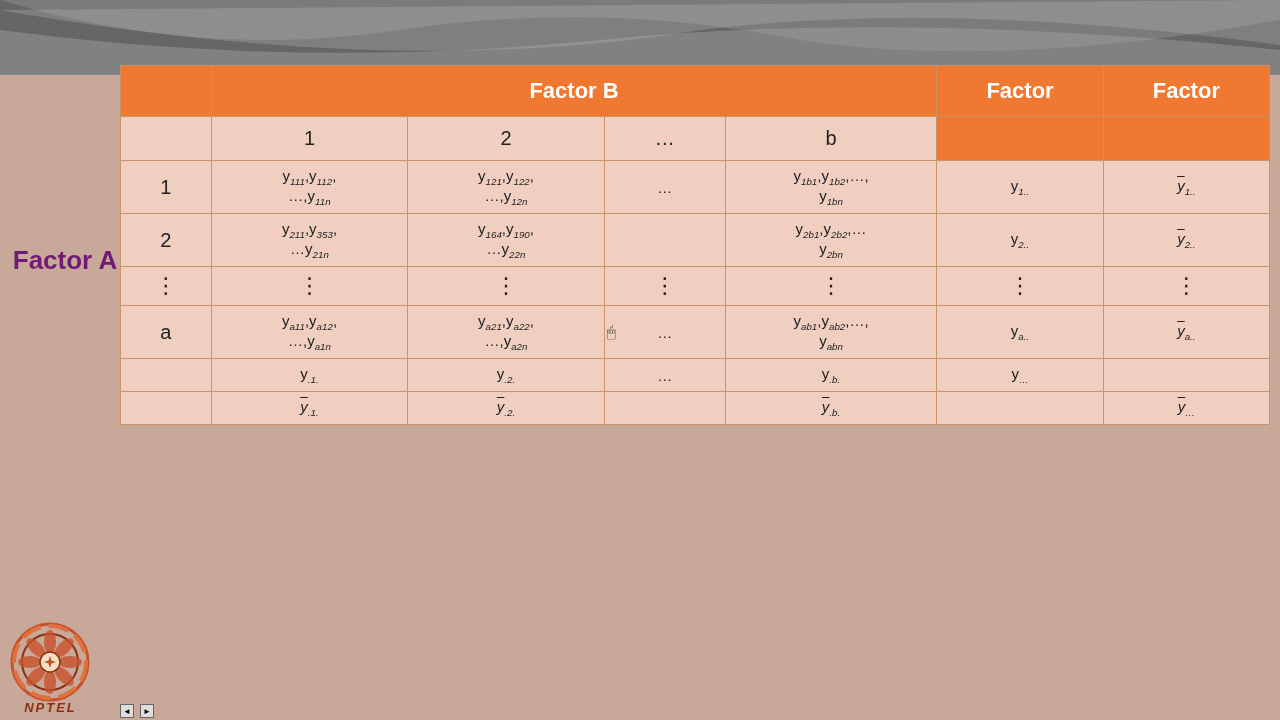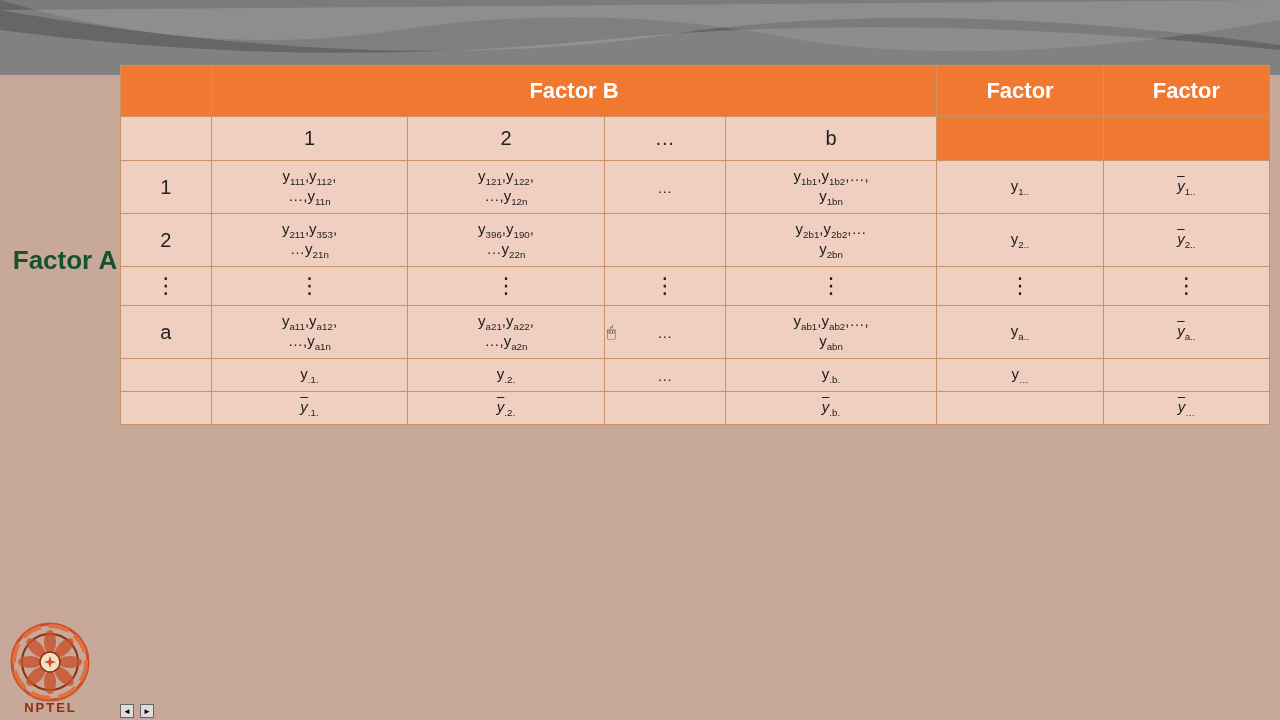--- a/index.html
+++ b/index.html
@@ -32,21 +32,21 @@
       z-index: 2;
       display: flex;
       align-items: flex-start;
     }
 
     
     .factor-a-label {
       display: flex;
       align-items: center;
       justify-content: center;
-      color: #14532d;
+      color: #701a75;
       font-size: 26px;
       font-weight: bold;
       writing-mode: horizontal-tb;
       min-width: 110px;
       padding-top: 180px;
     }
 
     
     .table-wrapper {
       flex: 1;
@@ -95,21 +95,21 @@
       font-weight: normal;
       padding: 10px 4px;
     }
 
     .row-label {
       background-color: #f0cfc0;
       font-size: 20px;
       font-weight: normal;
     }
 
-    sub { font-size: 0.65em; }
+    sub { font-size: 0.65em; font-style: italic; }
     .col-row-num { width: 6%; }
     .col-b1 { width: 13%; }
     .col-b2 { width: 13%; }
     .col-dots { width: 8%; }
     .col-bb { width: 14%; }
     .col-totals { width: 11%; }
     .col-means { width: 11%; }
 
     .vdots { font-size: 22px; }
 
@@ -180,21 +180,21 @@
           <td class="data-cell">y<sub>1..</sub></td>
           <td class="data-cell"><span class="bar-overline">y</span><sub>1..</sub></td>
         </tr>
 
         <tr>
           <td class="data-cell row-label">2</td>
           <td class="data-cell">
             y<sub>211</sub>,y<sub>353</sub>,<br>…y<sub>21n</sub>
           </td>
           <td class="data-cell">
-            y<sub>396</sub>,y<sub>190</sub>,<br>…y<sub>22n</sub>
+            y<sub>164</sub>,y<sub>190</sub>,<br>…y<sub>22n</sub>
           </td>
           <td class="data-cell"></td>
           <td class="data-cell">
             y<sub>2b1</sub>,y<sub>2b2</sub>,…<br>y<sub>2bn</sub>
           </td>
           <td class="data-cell">y<sub>2..</sub></td>
           <td class="data-cell"><span class="bar-overline">y</span><sub>2..</sub></td>
         </tr>
 
         <tr>
@@ -264,19 +264,19 @@
       <ellipse cx="0" cy="-20" rx="6" ry="12" fill="#c8502a" opacity="0.8" transform="rotate(225)"></ellipse>
       <ellipse cx="0" cy="-20" rx="6" ry="12" fill="#c8502a" opacity="0.8" transform="rotate(270)"></ellipse>
       <ellipse cx="0" cy="-20" rx="6" ry="12" fill="#c8502a" opacity="0.8" transform="rotate(315)"></ellipse>
       <circle cx="0" cy="0" r="10" fill="#f5e0c0" stroke="#8b3010" stroke-width="1.5"></circle>
 
       <polygon points="0,-6 1.5,-1.5 6,0 1.5,1.5 0,6 -1.5,1.5 -6,0 -1.5,-1.5" fill="#c8502a"></polygon>
     </g>
 
     <circle cx="42" cy="42" r="36" fill="none" stroke="#e07040" stroke-width="4" stroke-dasharray="20 8" stroke-dashoffset="0"></circle>
   </svg>
-  <span style="color:#8b3010; font-weight:bold; font-size:13px; letter-spacing:2px; margin-top:-5px;">NPTEL</span>
+  <span style="color:#8b3010; font-weight:bold; font-size:13px; letter-spacing:2px; margin-top:-5px;font-style:italic;">NPTEL</span>
 </div>
 
 <div style="position:absolute; bottom:2px; left:120px; z-index:5; display:flex; gap:6px; align-items:center;">
   <div style="width:14px;height:14px;border:1.5px solid #666;background:#ddd;cursor:pointer;display:flex;align-items:center;justify-content:center;font-size:8px;">◄</div>
   <div style="width:14px;height:14px;border:1.5px solid #666;background:#ddd;cursor:pointer;display:flex;align-items:center;justify-content:center;font-size:8px;">►</div>
 </div>
 
 </body></html>

